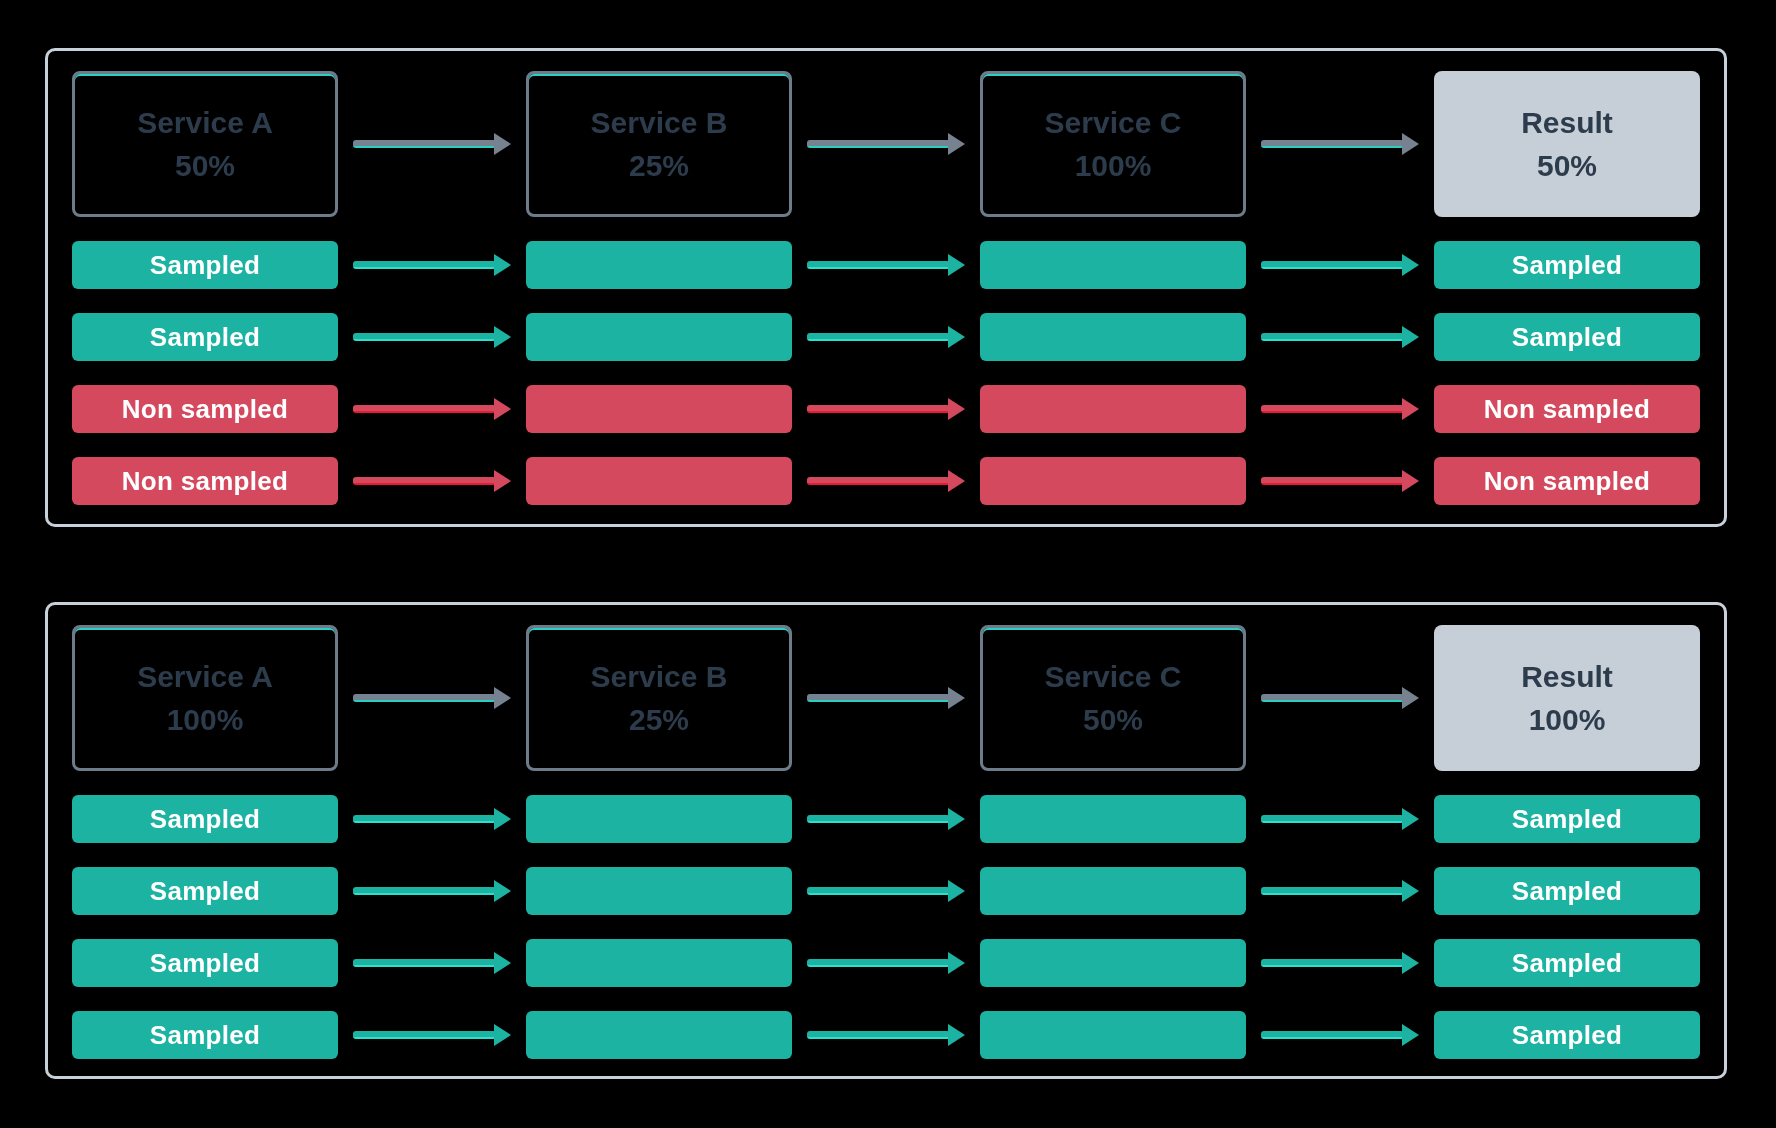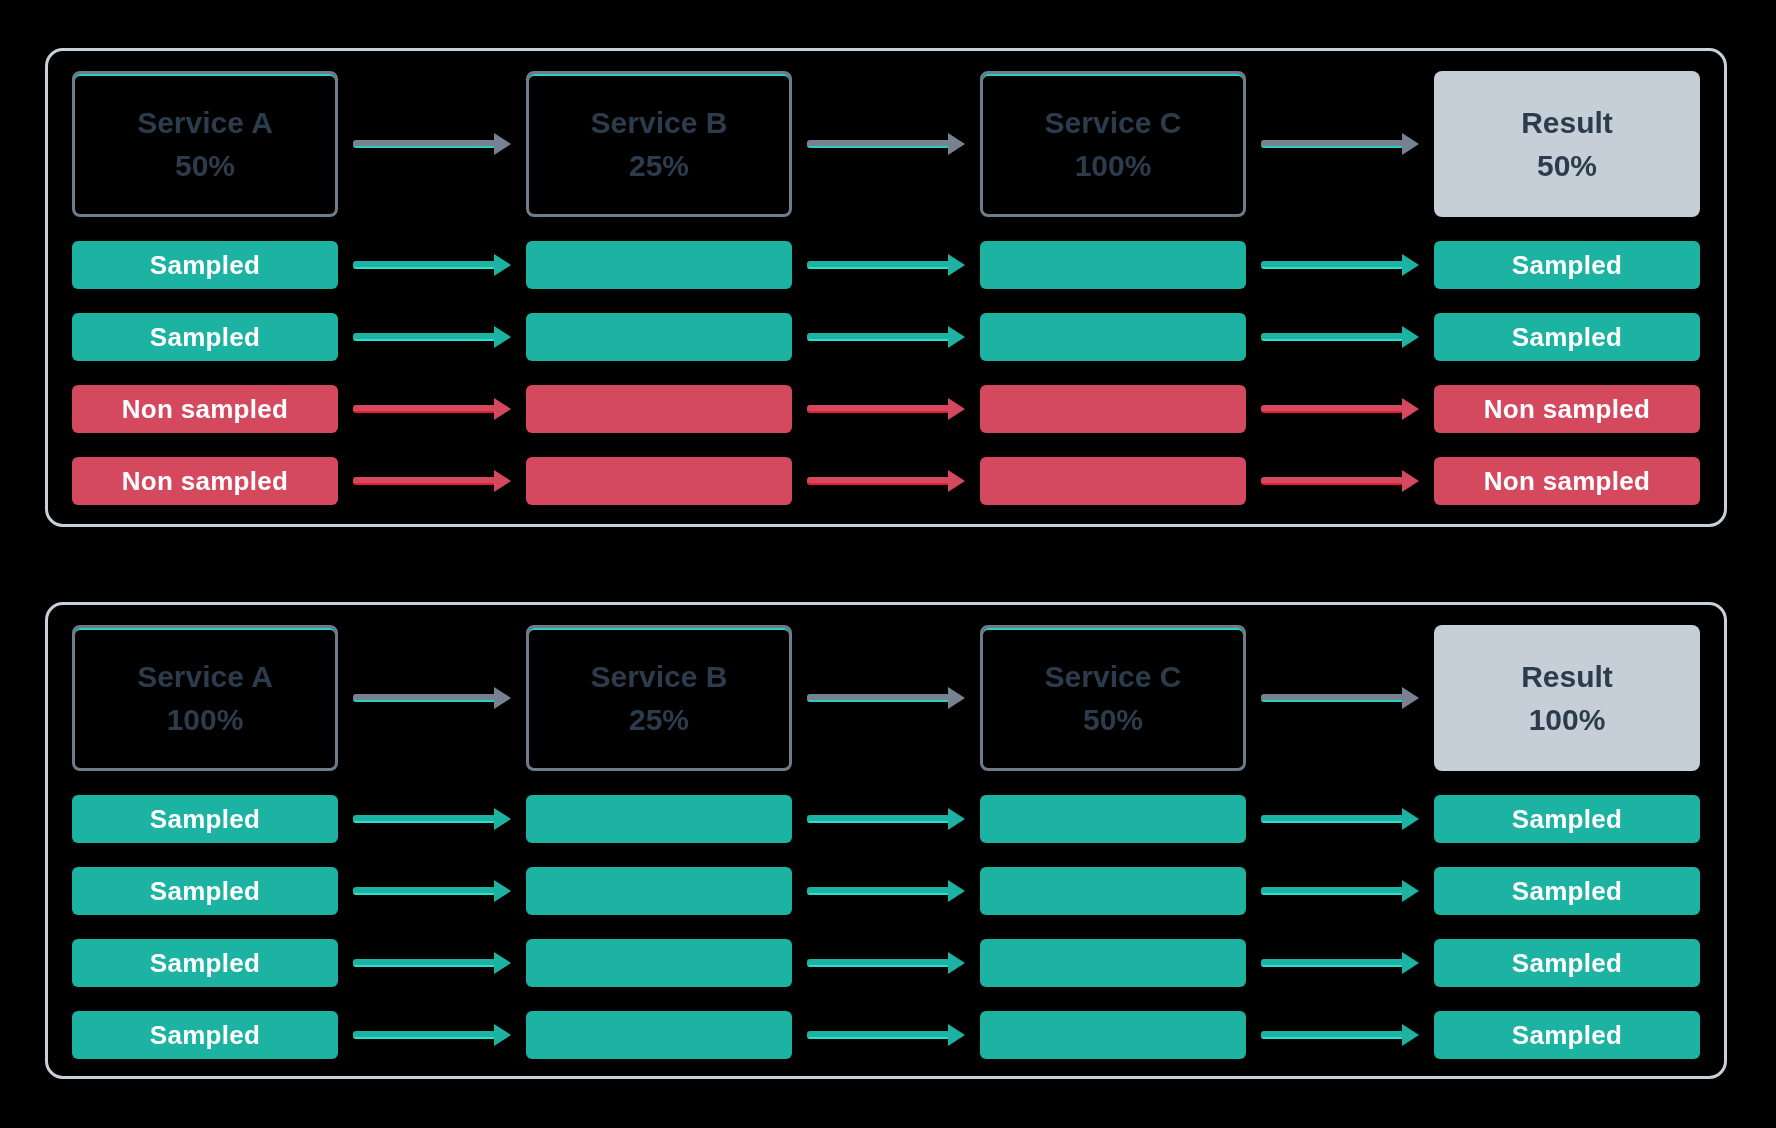--- a/index.html
+++ b/index.html
@@ -10,21 +10,21 @@
   }
   main {
     position: relative; width: 100%; height: 100%;
     font-family: "Liberation Sans", sans-serif;
   }
   section.panel {
     position: absolute;
     left: 45px;
     width: 1682px;
     border: 3px solid #404040;
-    border-radius: 18px;
+    border-radius: 10px;
     display: grid;
     grid-template-columns: 266px 1fr 266px 1fr 266px 1fr 266px;
     grid-template-rows: 146px repeat(4, 48px);
     row-gap: 24px;
     padding: 20px 24px 18px 24px;
   }
   section.panel.p1 { top: 48px;  height: 479px; }
   section.panel.p2 { top: 602px; height: 477px; }
 
   .box {

